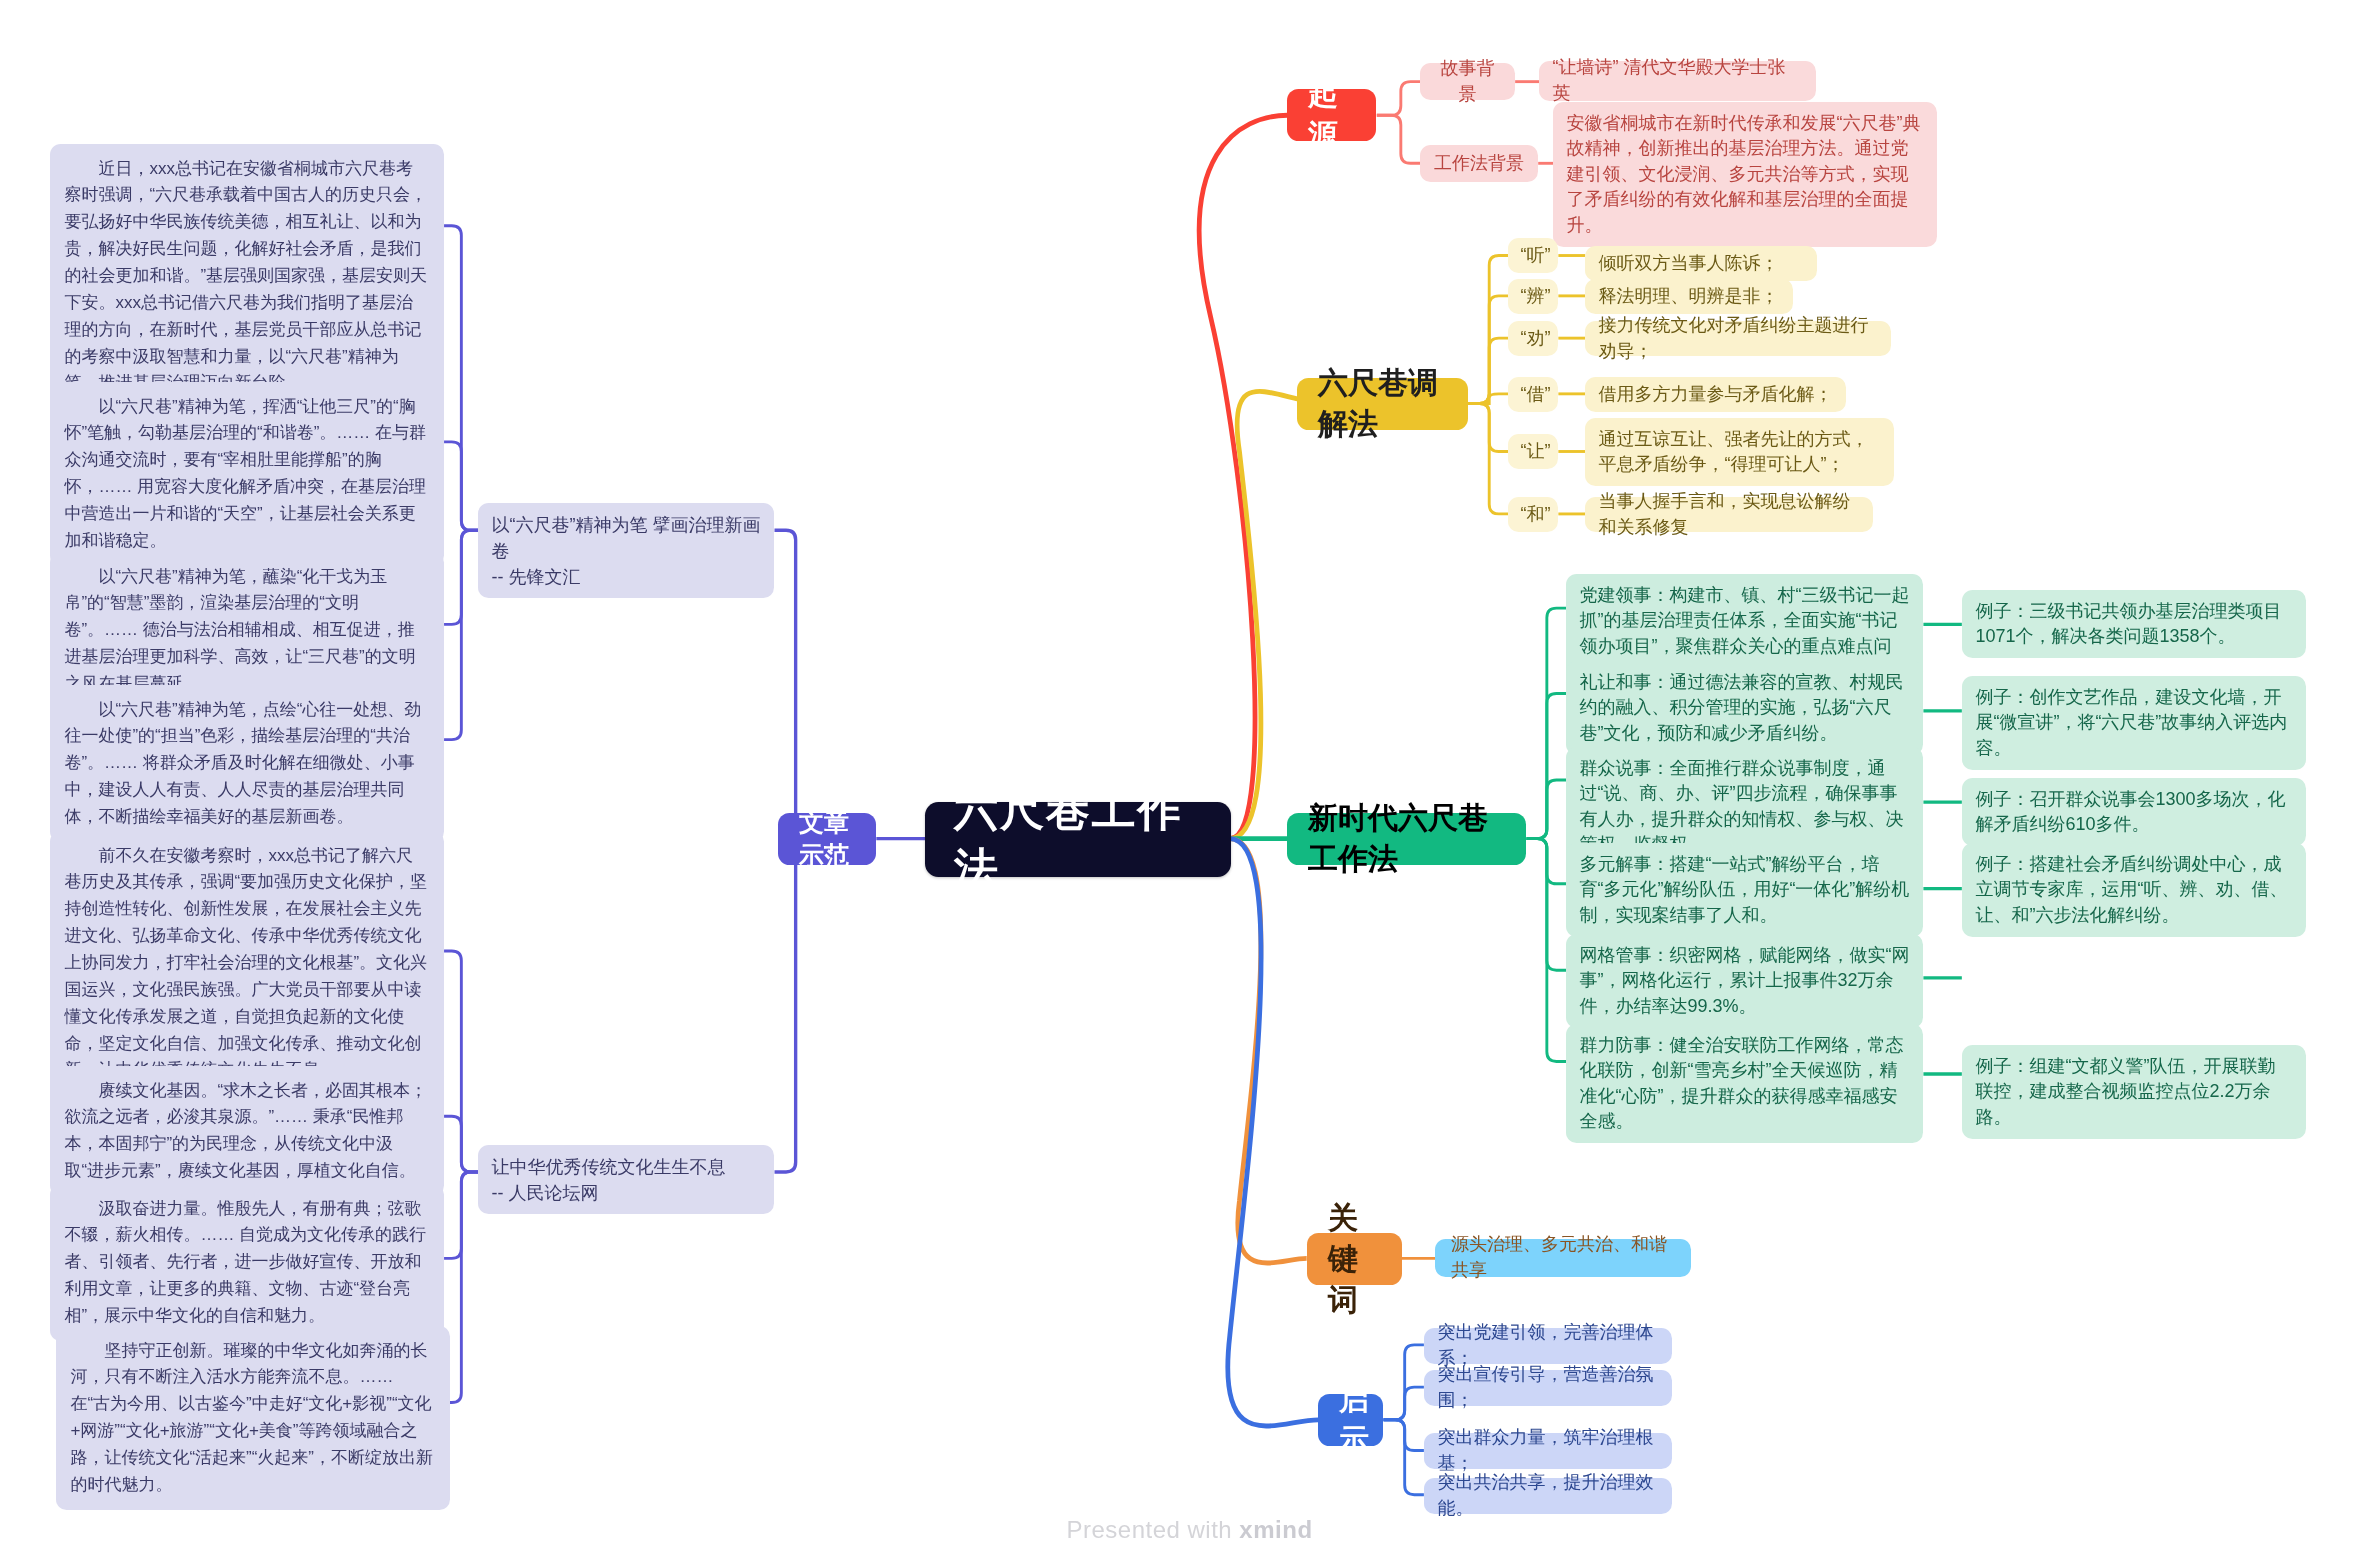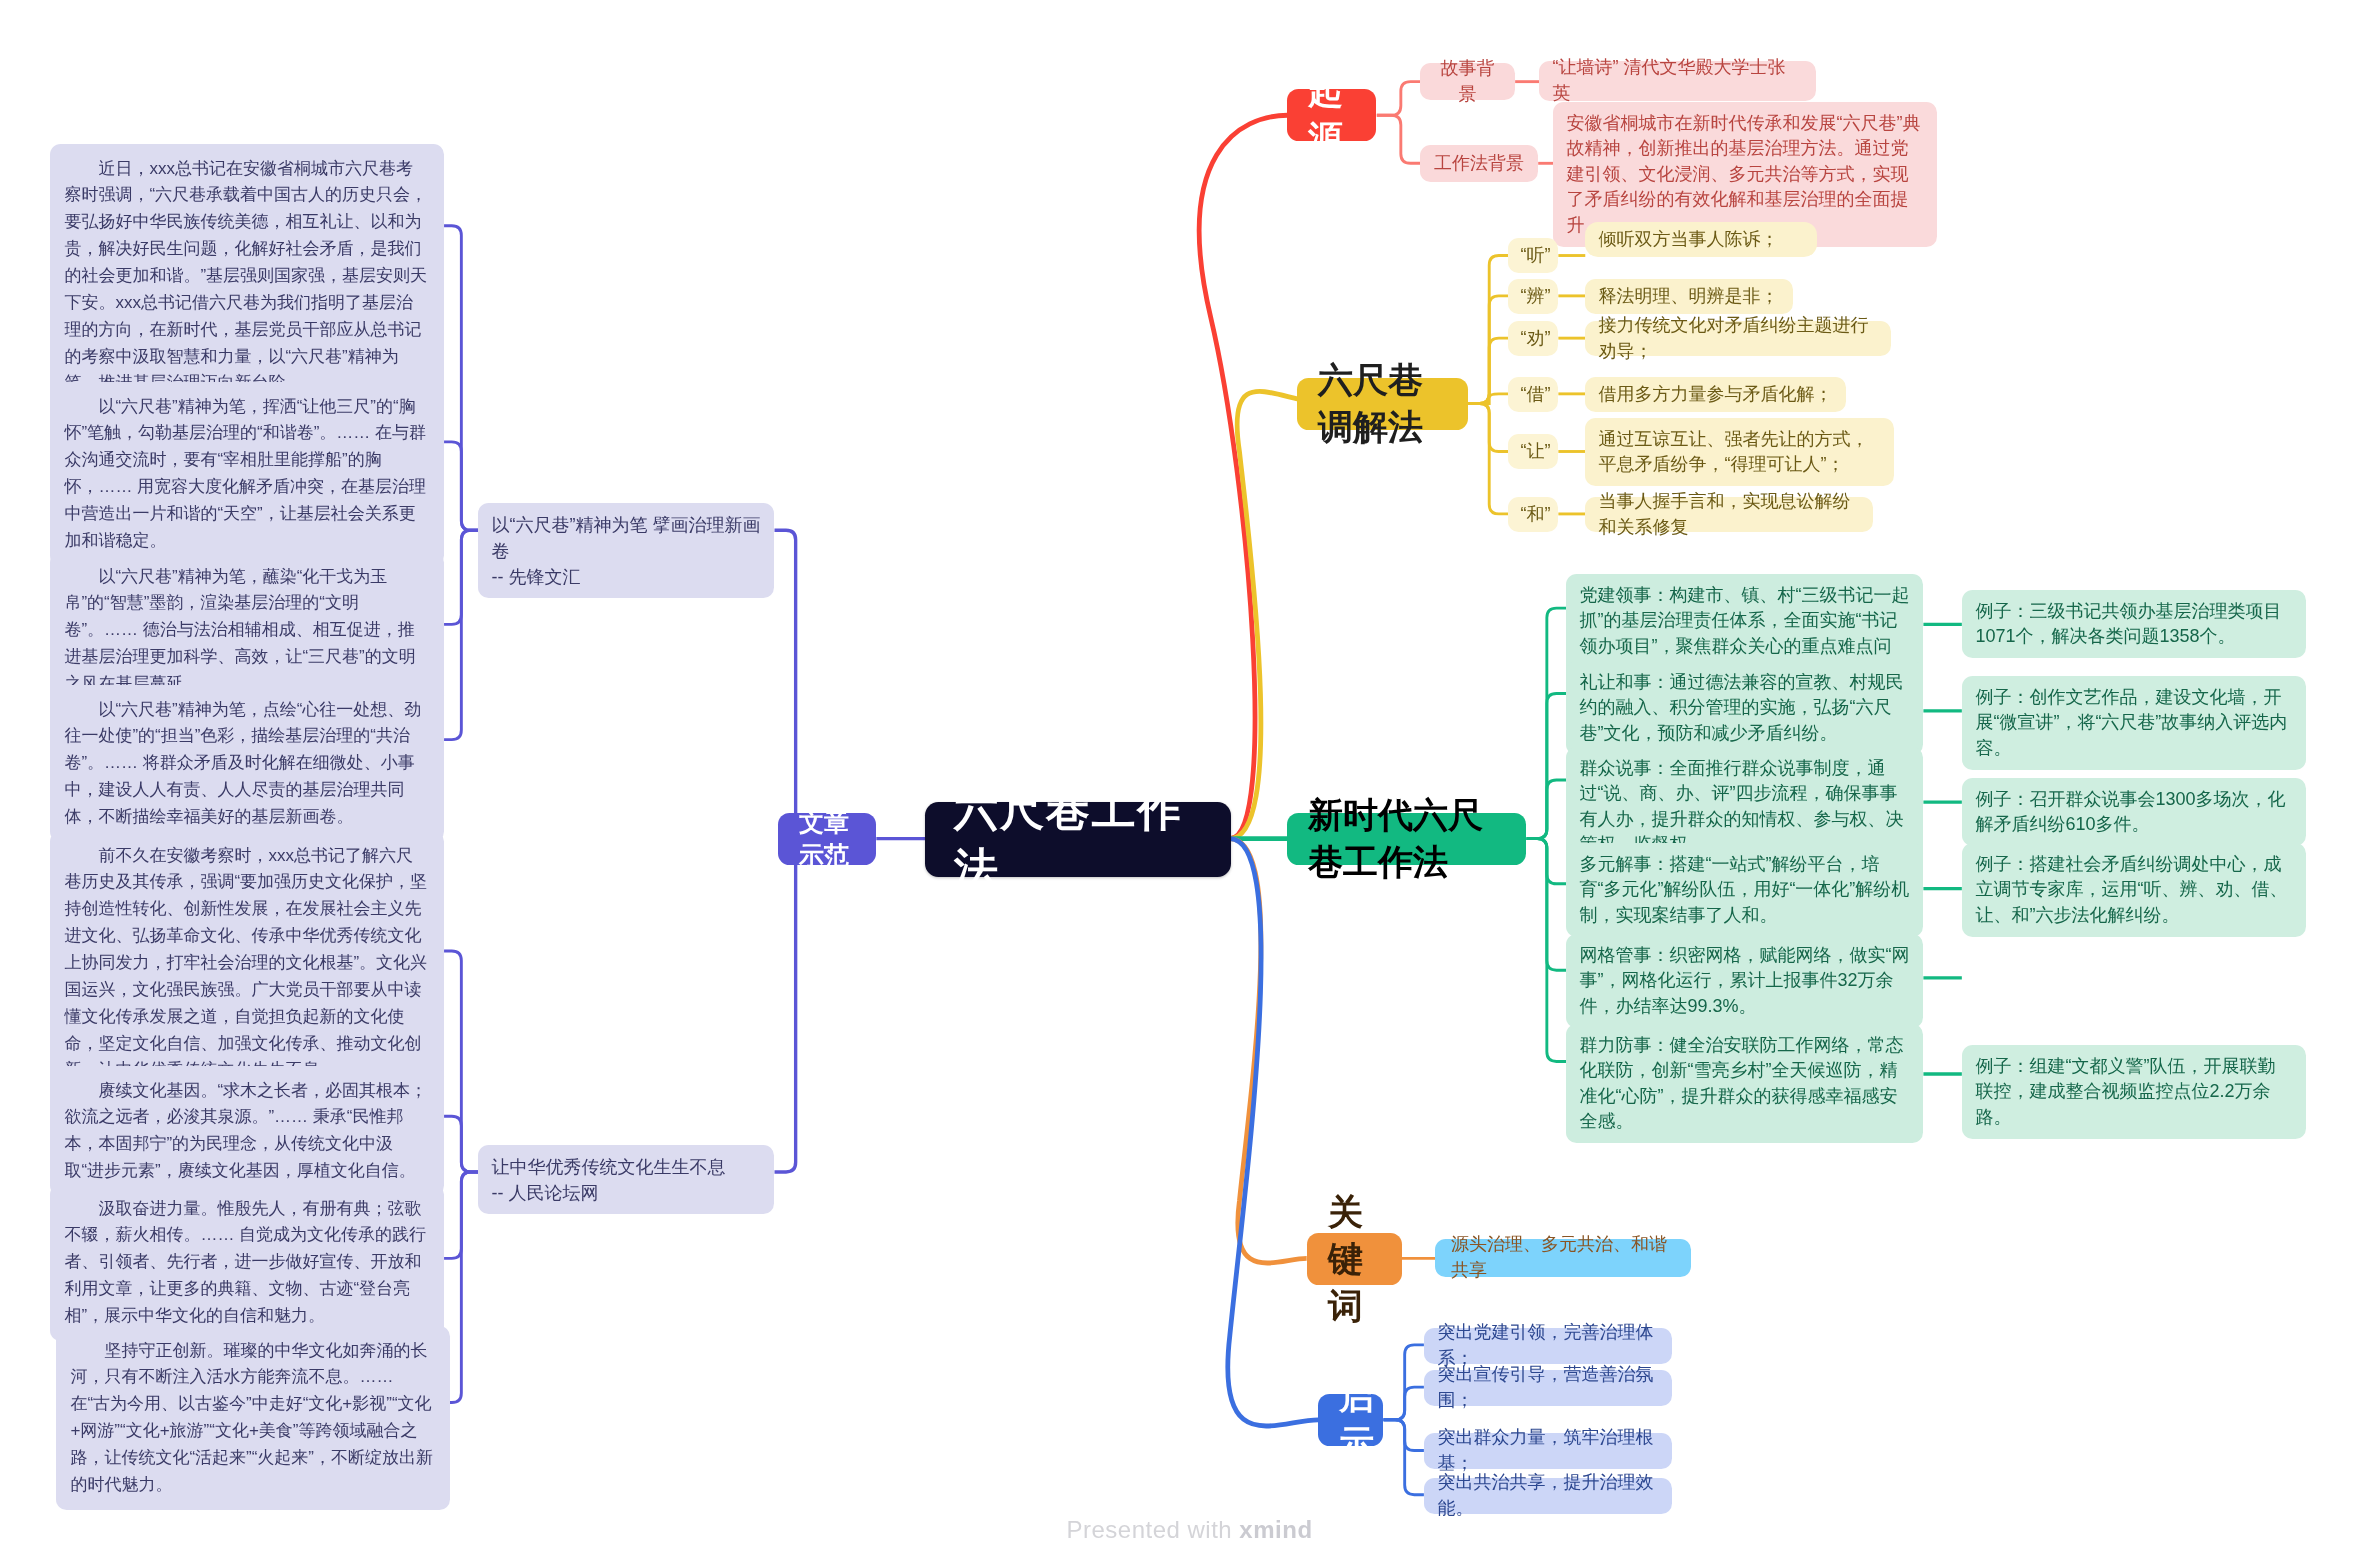--- a/index.html
+++ b/index.html
@@ -18,21 +18,21 @@
 
   
   .root{
     background:#0d0d2b;color:#ffffff;border-radius:13.4px;
     font-size:44px;font-weight:700;letter-spacing:1.9px;
     justify-content:center;padding:15.4px 29px;
     box-shadow:0 1px 2.9px rgba(0,0,0,.25);
   }
 
   
-  .l1{border-radius:11.5px;font-size:35px;font-weight:700;justify-content:center;padding:12.5px 21px;color:#1a1a1a;}
+  .l1{border-radius:11.5px;font-size:30px;font-weight:700;justify-content:center;padding:12.5px 21px;color:#1a1a1a;}
   .l1.purple{background:#5b55d6;color:#fff;font-size:25px;}
   .l1.red{background:#fa4034;color:#fff;}
   .l1.yellow{background:#ecc32b;color:#1f1f1f;}
   .l1.green{background:#12b981;color:#000000;}
   .l1.orange{background:#f0913c;color:#3a2208;}
   .l1.blue{background:#3b6fe0;color:#fff;}
 
   
   .box{border-radius:10.6px;padding:8.6px 13.4px;font-size:18px;line-height:1.42;}
   .box.lilac{background:#dcdcf0;color:#3a3a66;}
@@ -183,21 +183,21 @@
   <div class="node box pink" style="left:1553px;top:102px;width:384px;">
     <span class="txt">安徽省桐城市在新时代传承和发展“六尺巷”典故精神，创新推出的基层治理方法。通过党建引领、文化浸润、多元共治等方式，实现了矛盾纠纷的有效化解和基层治理的全面提升。</span>
   </div>
 
   <div class="node l1 yellow" style="left:1297px;top:378px;width:171px;height:52px;">
     <span class="txt">六尺巷调解法</span>
   </div>
   <div class="node box creamdim tiny" style="left:1508px;top:238px;width:50px;height:35px;">
     <span class="txt">“听”</span>
     </div>
-  <div class="node box cream" style="left:1585px;top:222px;width:232px;height:35px;border-radius:13px;">
+  <div class="node box cream" style="left:1585px;top:246px;width:232px;height:35px;">
     <span class="txt">倾听双方当事人陈诉；</span>
     </div>
 
   <div class="node box creamdim tiny" style="left:1508px;top:279px;width:50px;height:35px;">
     <span class="txt">“辨”</span>
     </div>
   <div class="node box cream" style="left:1585px;top:279px;width:208px;height:35px;">
     <span class="txt">释法明理、明辨是非；</span>
     </div>
 

